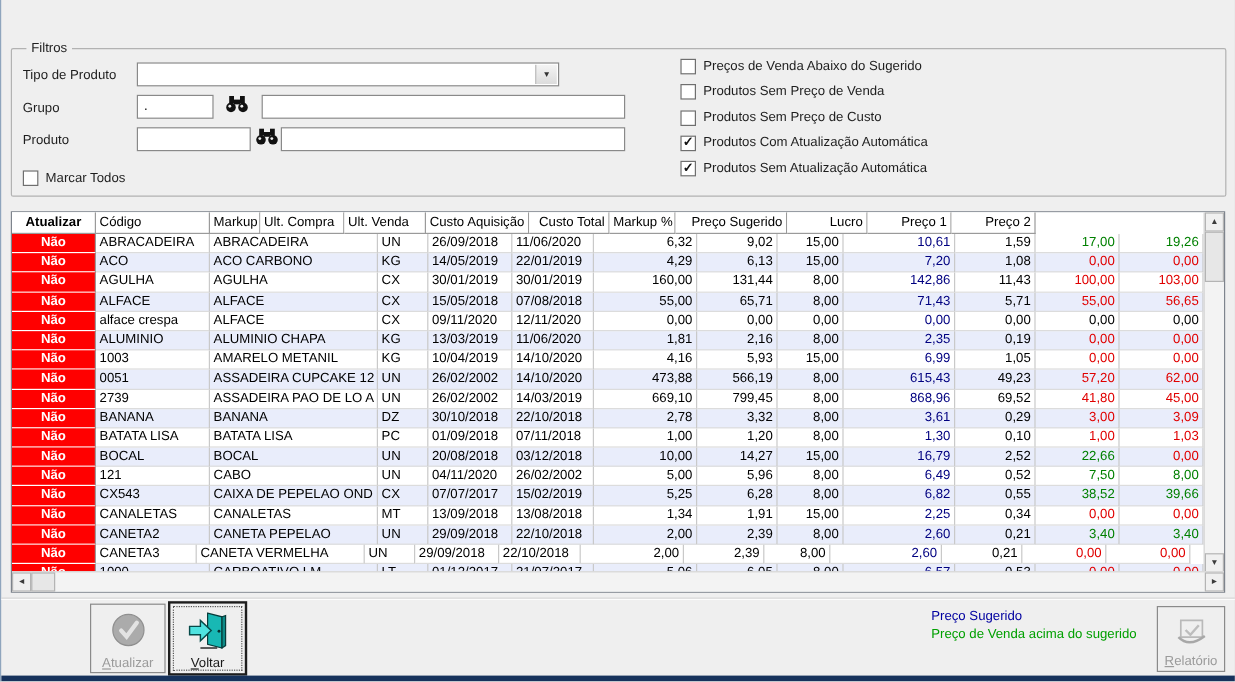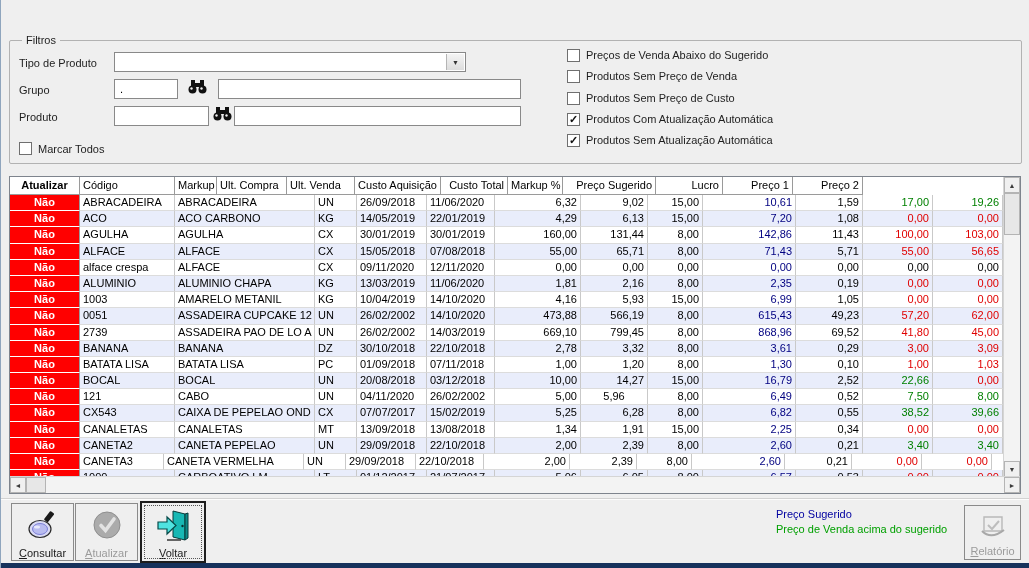--- a/index.html
+++ b/index.html
@@ -342,21 +342,21 @@
           <span class="cell r st-below" style="width: 70px;">0,00</span>
         </div>
         <div class="grow">
           <span class="cell flag-cell" style="width: 70px;">Não</span>
           <span class="cell" style="width: 95px;">121</span>
           <span class="cell" style="width: 140px;">CABO</span>
           <span class="cell" style="width: 42px;">UN</span>
           <span class="cell" style="width: 70px;">04/11/2020</span>
           <span class="cell" style="width: 68px;">26/02/2002</span>
           <span class="cell r" style="width: 86px;">5,00</span>
-          <span class="cell r" style="width: 67px; text-align: center;">5,96</span>
+          <span class="cell r" style="width: 67px;">5,96</span>
           <span class="cell r" style="width: 55px;">8,00</span>
           <span class="cell r navy" style="width: 93px;">6,49</span>
           <span class="cell r" style="width: 67px;">0,52</span>
           <span class="cell r st-above" style="width: 70px;">7,50</span>
           <span class="cell r st-above" style="width: 70px;">8,00</span>
         </div>
         <div class="grow even">
           <span class="cell flag-cell" style="width: 70px;">Não</span>
           <span class="cell" style="width: 95px;">CX543</span>
           <span class="cell" style="width: 140px;">CAIXA DE PEPELAO OND</span>
@@ -448,31 +448,20 @@
         </span>
       <span class="sthumb" style="left:16px;top:0;width:20px;height:16px;"></span>
       <span class="sbtn" style="right:0;top:0;left:auto;">
           <span>►</span>
         </span>
     </div>
   </div>
 
   <div class="sep"></div>
 
-  <button class="tbtn" style="left:10px;">
-    <span class="ic">
-      <svg width="34" height="32" viewBox="0 0 34 32">
-        <rect x="21" y="2" width="5" height="11" rx="1" transform="rotate(38 23 7)" fill="#1a1a1a"></rect>
-        <ellipse cx="14" cy="20" rx="11" ry="8.5" fill="#d9daf4" stroke="#2a2a2a" stroke-width="1.2"></ellipse>
-        <ellipse cx="14" cy="20" rx="7.5" ry="5.5" fill="#b9bcf0" stroke="#7d80d8" stroke-width="1"></ellipse>
-        <ellipse cx="11" cy="18" rx="3" ry="1.5" fill="#e8e9fb"></ellipse>
-      </svg>
-    </span>
-    <span class="accel"><u>C</u>onsultar</span>
-  </button>
 
   <button class="tbtn disabled" style="left:74px;">
     <span class="ic">
       <svg width="34" height="32" viewBox="0 0 34 32">
         <circle cx="17" cy="16" r="13" fill="#ababab"></circle>
         <circle cx="17" cy="16" r="13" fill="none" stroke="#8f8f8f" stroke-width="1"></circle>
         <path d="M11 16.5 l4.5 5 L24 10" stroke="#e3e3e3" stroke-width="3.6" fill="none" stroke-linecap="round"></path>
       </svg>
     </span>
     <span class="accel"><u>A</u>tualizar</span>

